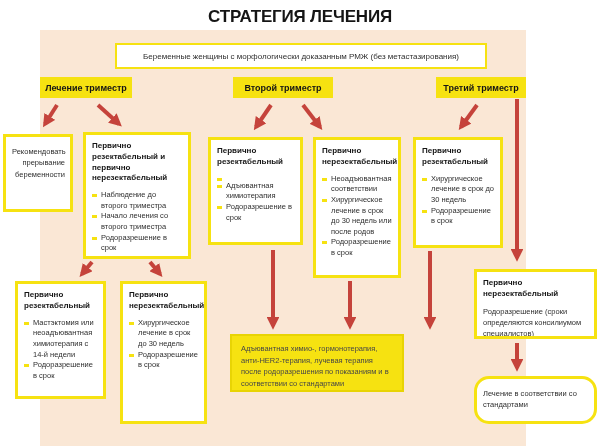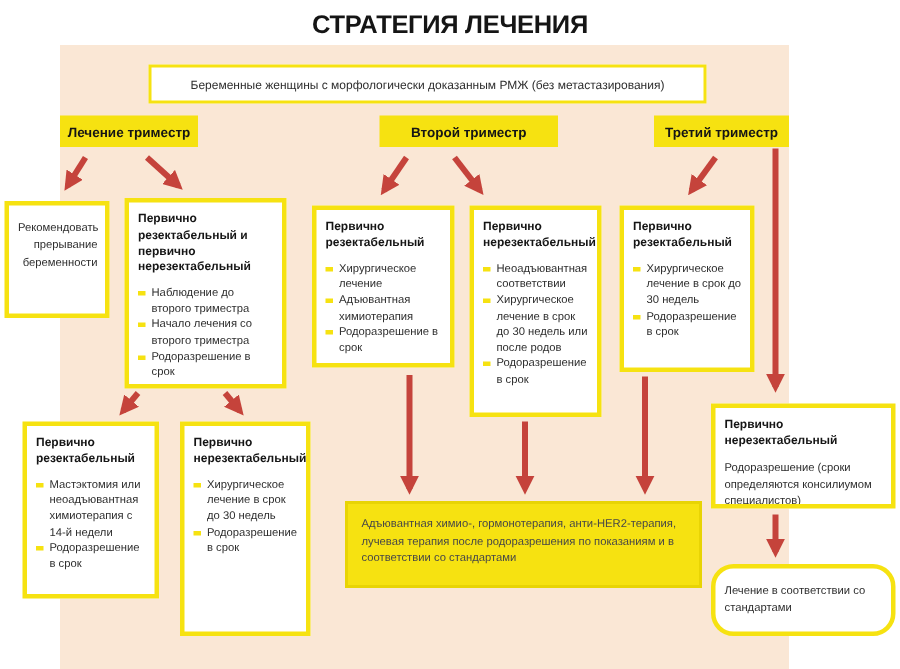--- a/index.html
+++ b/index.html
@@ -25,35 +25,35 @@
     position:absolute;left:40px;top:30px;width:486px;height:416px;
     background:var(--panel);
   }
   .chart-title{
     position:absolute;left:0;top:7px;width:600px;
     text-align:center;
     font-size:17px;font-weight:bold;letter-spacing:-0.2px;
     color:var(--ink);
   }
   .root-box{
-    position:absolute;left:99px;top:43px;width:372px;height:26px;
+    position:absolute;left:115px;top:43px;width:372px;height:26px;
     background:var(--box-bg);
     border:2px solid var(--yellow);
     display:flex;align-items:center;justify-content:center;
     font-size:8px;color:var(--body);
     text-align:center;
   }
   .trimester{
     position:absolute;height:21px;
     background:var(--yellow);
     display:flex;align-items:center;justify-content:center;
     font-size:9px;font-weight:bold;color:var(--ink);
   }
   #trimester-1{left:40px;top:77px;width:92px;}
-  #trimester-2{left:253px;top:77px;width:119px;}
+  #trimester-2{left:233px;top:77px;width:100px;}
   #trimester-3{left:436px;top:77px;width:90px;}
   .box{
     position:absolute;
     background:var(--box-bg);
     border:3px solid var(--yellow);
     padding:6px 5px 4px 6px;
     font-size:7.5px;line-height:1.42;color:var(--body);
     overflow:hidden;
   }
   .box-title{
@@ -69,21 +69,21 @@
   #box-recommend{left:3px;top:134px;width:70px;height:78px;padding-top:9px;text-align:right;}
   #box-t1-both{left:83px;top:132px;width:108px;height:127px;}
   #box-t1-res{left:15px;top:281px;width:91px;height:118px;}
   #box-t1-unres{left:120px;top:281px;width:87px;height:143px;}
   #box-t2-res{left:208px;top:137px;width:95px;height:108px;}
   #box-t2-unres{left:313px;top:137px;width:88px;height:141px;}
   #box-t3-res{left:413px;top:137px;width:90px;height:111px;}
   #box-t3-unres{left:474px;top:269px;width:123px;height:70px;}
   #box-standards{left:474px;top:376px;width:123px;height:48px;padding-top:9px;border-radius:15px;}
   #box-adjuvant{
-    left:230px;top:334px;width:238px;height:58px;
+    left:230px;top:334px;width:174px;height:58px;
     background:var(--yellow);
     border:2px solid var(--yellow-border);
     padding:7px 9px;
     font-size:7.5px;line-height:1.55;color:#474747;
   }
   #arrow-layer{position:absolute;left:0;top:0;width:600px;height:446px;pointer-events:none;}
   .arrow-line{stroke:var(--arrow);stroke-width:4;fill:none;}
   #arrowhead path{fill:var(--arrow);}
 </style>
 </head>
@@ -162,21 +162,20 @@
   <div class="bullet">
       <span class="bm"></span>
       <span>Родоразрешение в срок</span>
     </div>
 </div>
 
 <div class="box" id="box-t2-res">
   <div class="box-title">Первично резектабельный</div>
   <div class="bullet">
       <span class="bm"></span>
-      <span>Хирургическое лечение</span>
     </div>
   <div class="bullet">
       <span class="bm"></span>
       <span>Адъювантная химиотерапия</span>
     </div>
   <div class="bullet">
       <span class="bm"></span>
       <span>Родоразрешение в срок</span>
     </div>
 </div>

